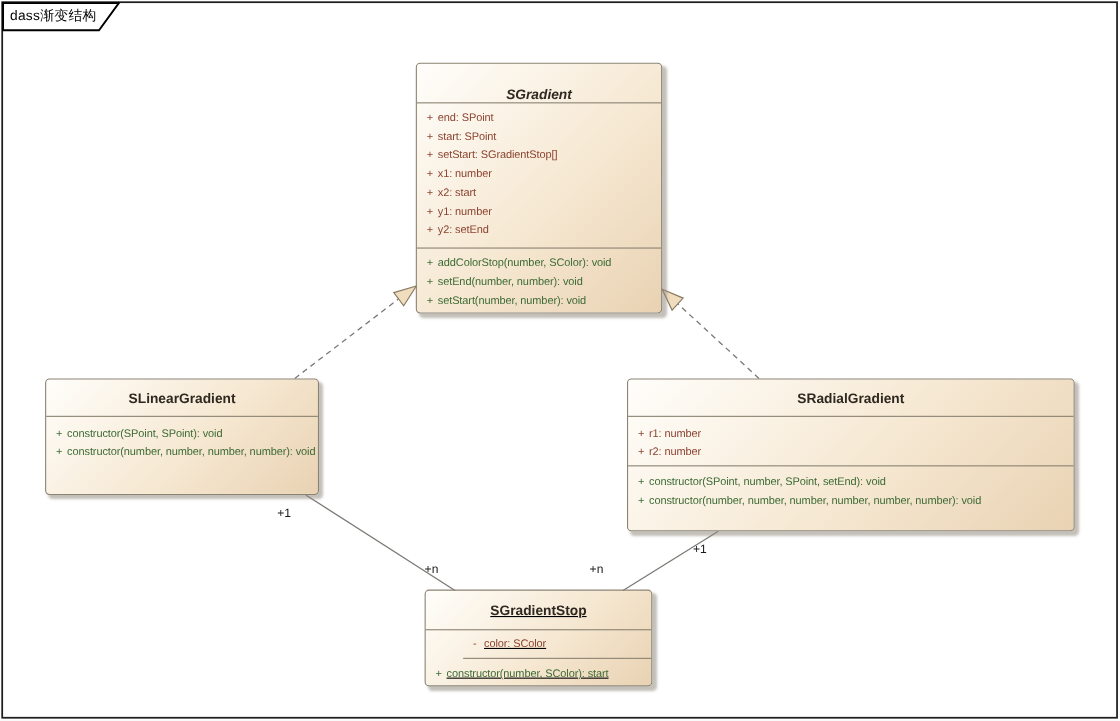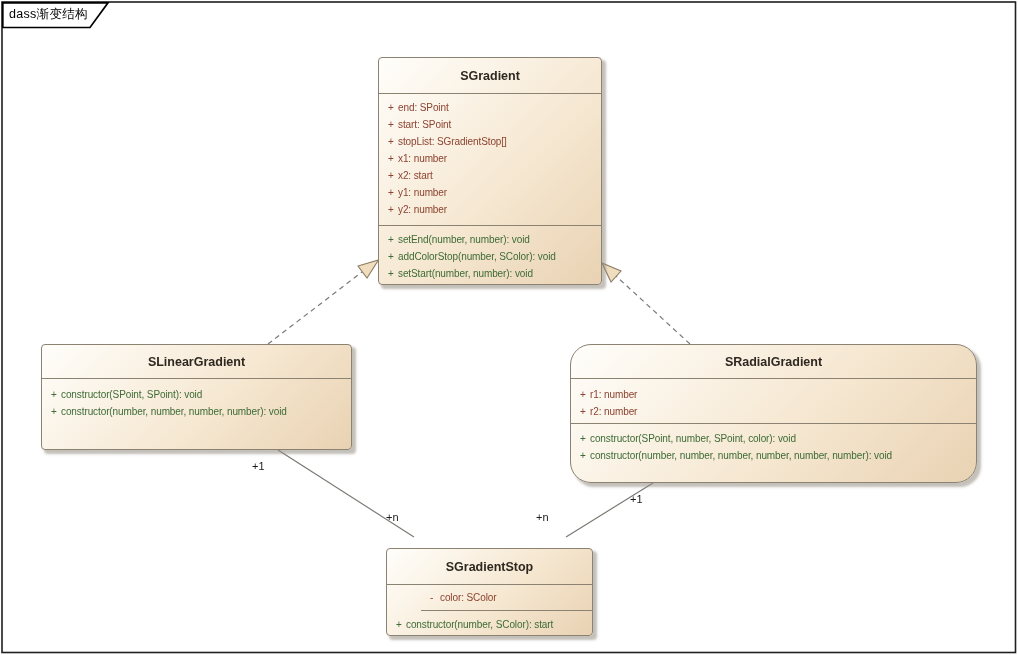--- a/index.html
+++ b/index.html
@@ -12,21 +12,21 @@
   #canvas{position:relative;width:1018px;height:655px;background:#ffffff;overflow:hidden;}
   #overlay{position:absolute;left:0;top:0;width:1018px;height:655px;}
   .tab-label{position:absolute;left:9px;top:6px;font-size:12.5px;font-weight:normal;
     color:#000;letter-spacing:.3px;white-space:nowrap;}
   .cls{position:absolute;border:1px solid var(--box-border);border-radius:4px;
     background:linear-gradient(135deg,var(--box-fill-light) 0%,var(--box-fill-mid) 55%,var(--box-fill-dark) 100%);
     box-shadow:3.5px 3.5px 2.5px rgba(145,139,128,.55);display:flex;flex-direction:column;}
   .cls-title{display:flex;align-items:center;justify-content:center;
     border-bottom:1px solid var(--box-border);font-size:12.5px;font-weight:bold;
     color:var(--title-text);flex:0 0 auto;}
-  .cls-title.abstract{}
+  .cls-title.abstract{font-style:italic;align-items:flex-end;}
   .compartment{overflow:hidden;flex:0 0 auto;}
   .compartment.attrs{border-bottom:1px solid var(--box-border);}
   .compartment.last{flex:1 1 auto;border-bottom:none;}
   .row{height:17px;line-height:17px;font-size:10px;letter-spacing:-0.1px;white-space:nowrap;}
   .row .vis{display:inline-block;width:19px;padding-left:9px;}
   .row.attr{color:var(--attribute-text);}
   .row.meth{color:var(--method-text);}
   svg text.mult{font-family:"Liberation Sans",sans-serif;font-size:11px;fill:var(--label-text);}
 </style>
 </head>
@@ -51,55 +51,55 @@
   </svg>
   <div class="tab-label">dass渐变结构</div>
   <div id="classes">
       <div class="cls" style="left: 378px; top: 57px; width: 224px; height: 228px;">
         <div class="cls-title abstract" style="height: 36px;">
           <span>SGradient</span>
         </div>
         <div class="compartment attrs" style="height: 132px; padding-top: 5px;">
           <div class="row attr"><span class="vis">+</span><span>end: SPoint</span></div>
           <div class="row attr"><span class="vis">+</span><span>start: SPoint</span></div>
-          <div class="row attr"><span class="vis">+</span><span>stopList: SGradientStop[]</span></div>
+          <div class="row attr"><span class="vis">+</span><span>setStart: SGradientStop[]</span></div>
           <div class="row attr"><span class="vis">+</span><span>x1: number</span></div>
           <div class="row attr"><span class="vis">+</span><span>x2: start</span></div>
           <div class="row attr"><span class="vis">+</span><span>y1: number</span></div>
-          <div class="row attr"><span class="vis">+</span><span>y2: number</span></div>
+          <div class="row attr"><span class="vis">+</span><span>y2: setEnd</span></div>
         </div>
         <div class="compartment last" style="padding-top: 5px;">
+          <div class="row meth"><span class="vis">+</span><span>addColorStop(number, SColor): void</span></div>
           <div class="row meth"><span class="vis">+</span><span>setEnd(number, number): void</span></div>
-          <div class="row meth"><span class="vis">+</span><span>addColorStop(number, SColor): void</span></div>
           <div class="row meth"><span class="vis">+</span><span>setStart(number, number): void</span></div>
         </div>
       </div>
-      <div class="cls" style="left: 41px; top: 344px; width: 311px; height: 106px;">
+      <div class="cls" style="left: 41px; top: 344px; width: 249px; height: 106px;">
         <div class="cls-title" style="height: 34px;">
           <span>SLinearGradient</span>
         </div>
         <div class="compartment last" style="padding-top: 7px;">
           <div class="row meth"><span class="vis">+</span><span>constructor(SPoint, SPoint): void</span></div>
           <div class="row meth"><span class="vis">+</span><span>constructor(number, number, number, number): void</span></div>
         </div>
       </div>
-      <div class="cls" style="left: 570px; top: 344px; width: 407px; height: 139px; border-radius: 21px;">
+      <div class="cls" style="left: 570px; top: 344px; width: 407px; height: 139px;">
         <div class="cls-title" style="height: 34px;">
           <span>SRadialGradient</span>
         </div>
         <div class="compartment attrs" style="height: 45px; padding-top: 7px;">
           <div class="row attr"><span class="vis">+</span><span>r1: number</span></div>
           <div class="row attr"><span class="vis">+</span><span>r2: number</span></div>
         </div>
         <div class="compartment last" style="padding-top: 6px;">
-          <div class="row meth"><span class="vis">+</span><span>constructor(SPoint, number, SPoint, color): void</span></div>
+          <div class="row meth"><span class="vis">+</span><span>constructor(SPoint, number, SPoint, setEnd): void</span></div>
           <div class="row meth"><span class="vis">+</span><span>constructor(number, number, number, number, number, number): void</span></div>
         </div>
       </div>
-      <div class="cls" style="left: 386px; top: 548px; width: 207px; height: 88px;">
+      <div class="cls" style="left: 386px; top: 536px; width: 207px; height: 88px; text-decoration: underline;">
         <div class="cls-title" style="height: 36px;">
           <span>SGradientStop</span>
         </div>
         <div class="compartment attrs" style="height: 26px; padding-top: 4px; margin-left: 34px;">
           <div class="row attr"><span class="vis">-</span><span>color: SColor</span></div>
         </div>
         <div class="compartment last" style="padding-top: 5px;">
           <div class="row meth"><span class="vis">+</span><span>constructor(number, SColor): start</span></div>
         </div>
       </div>

